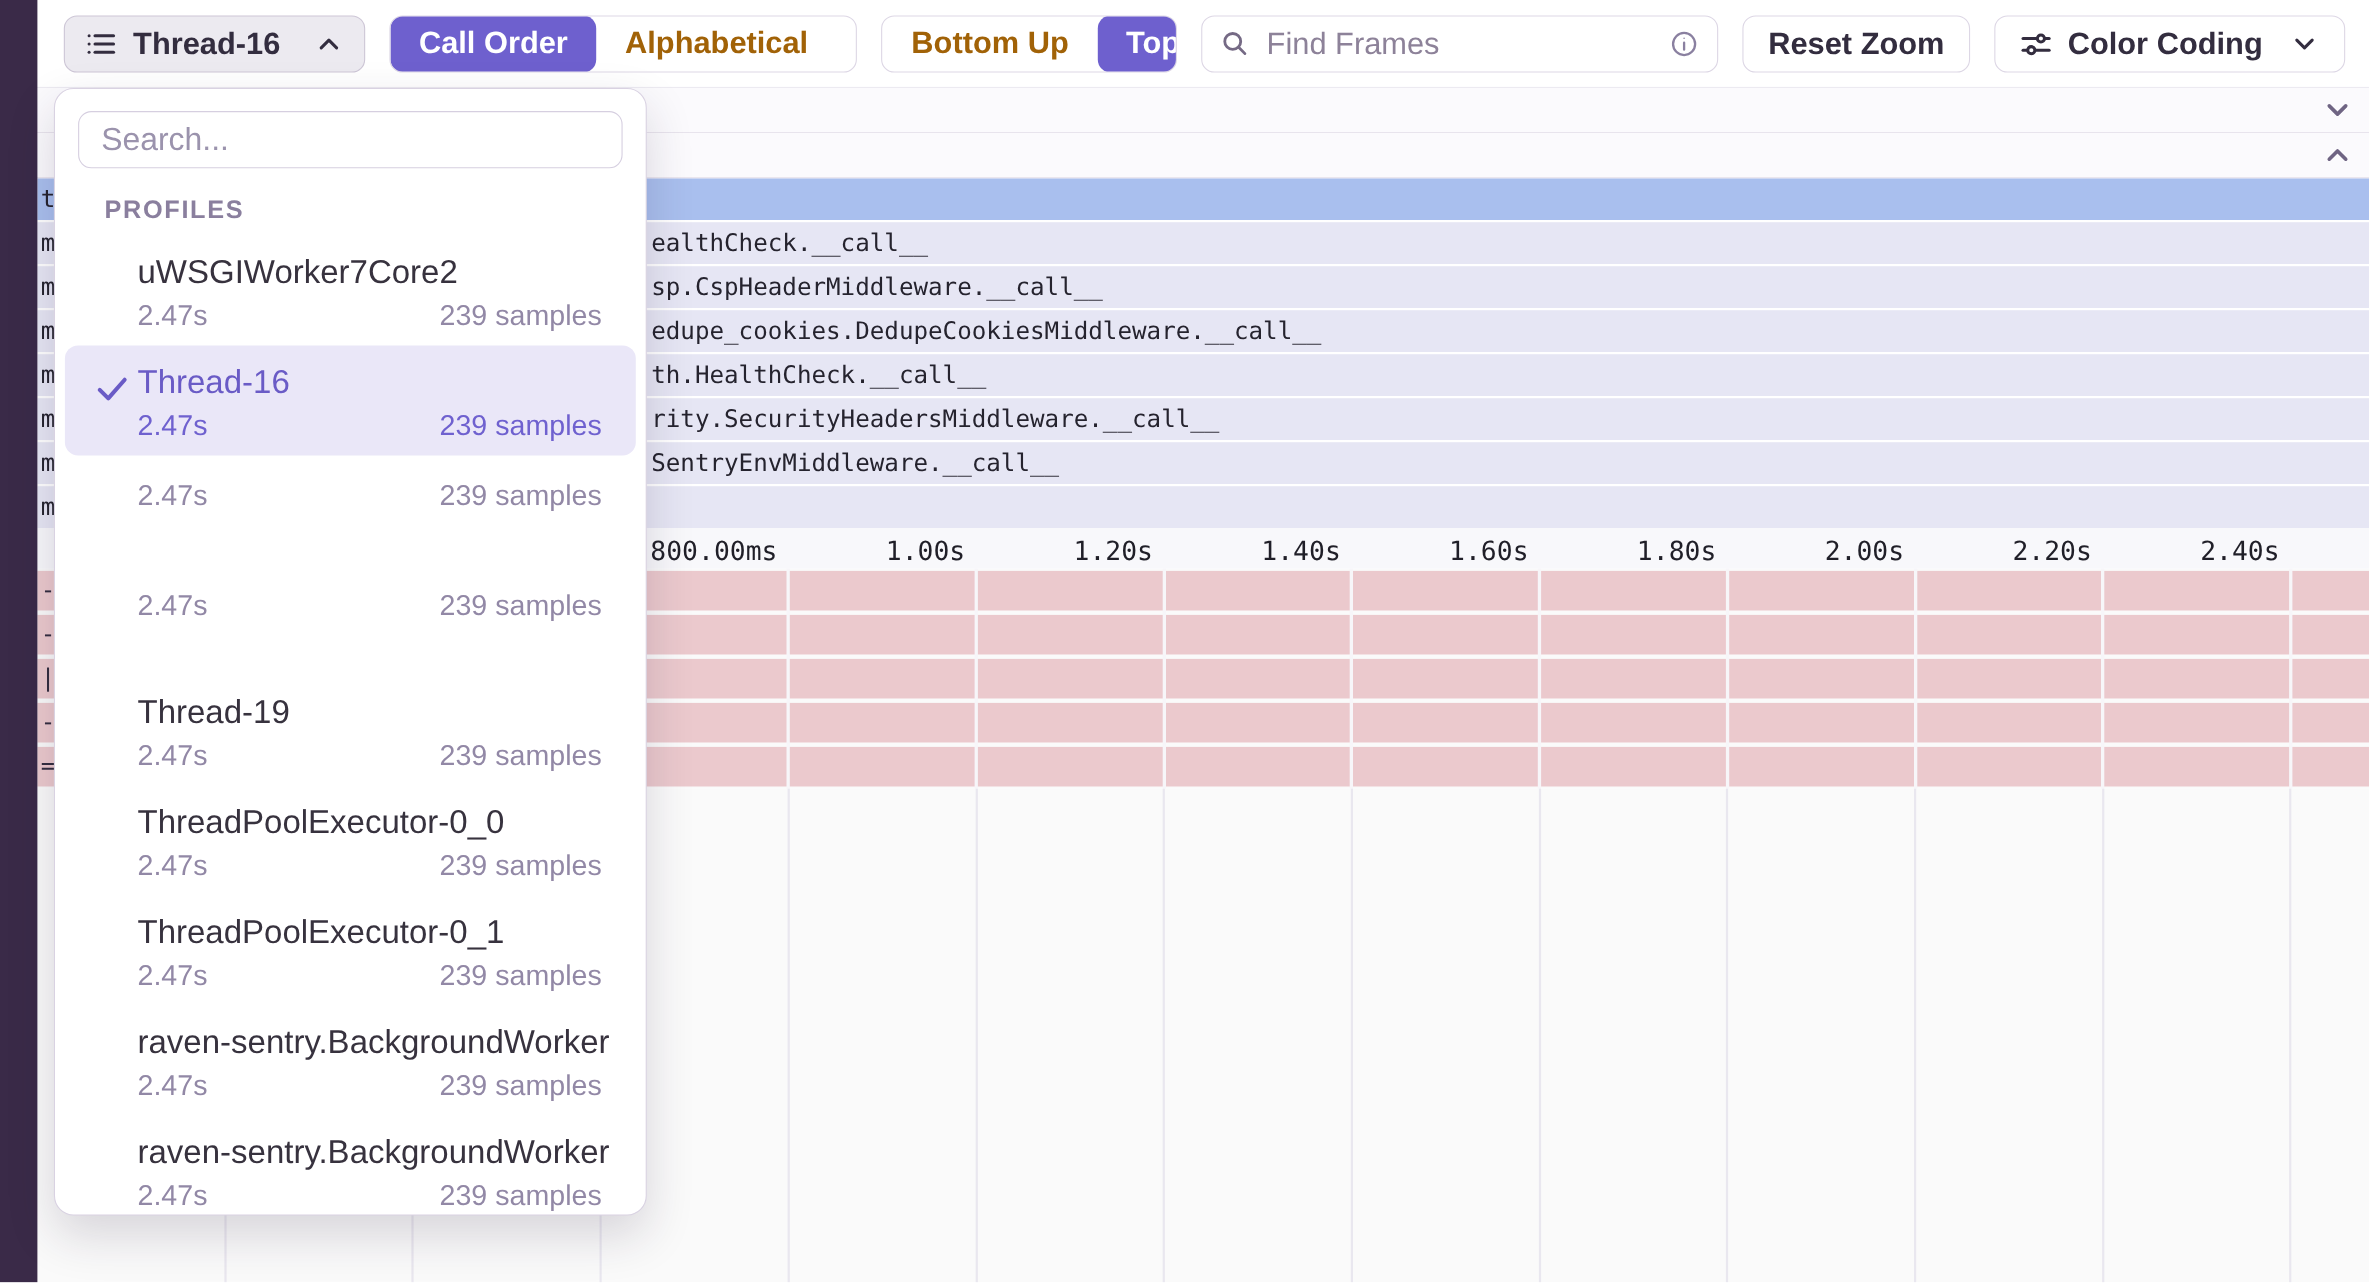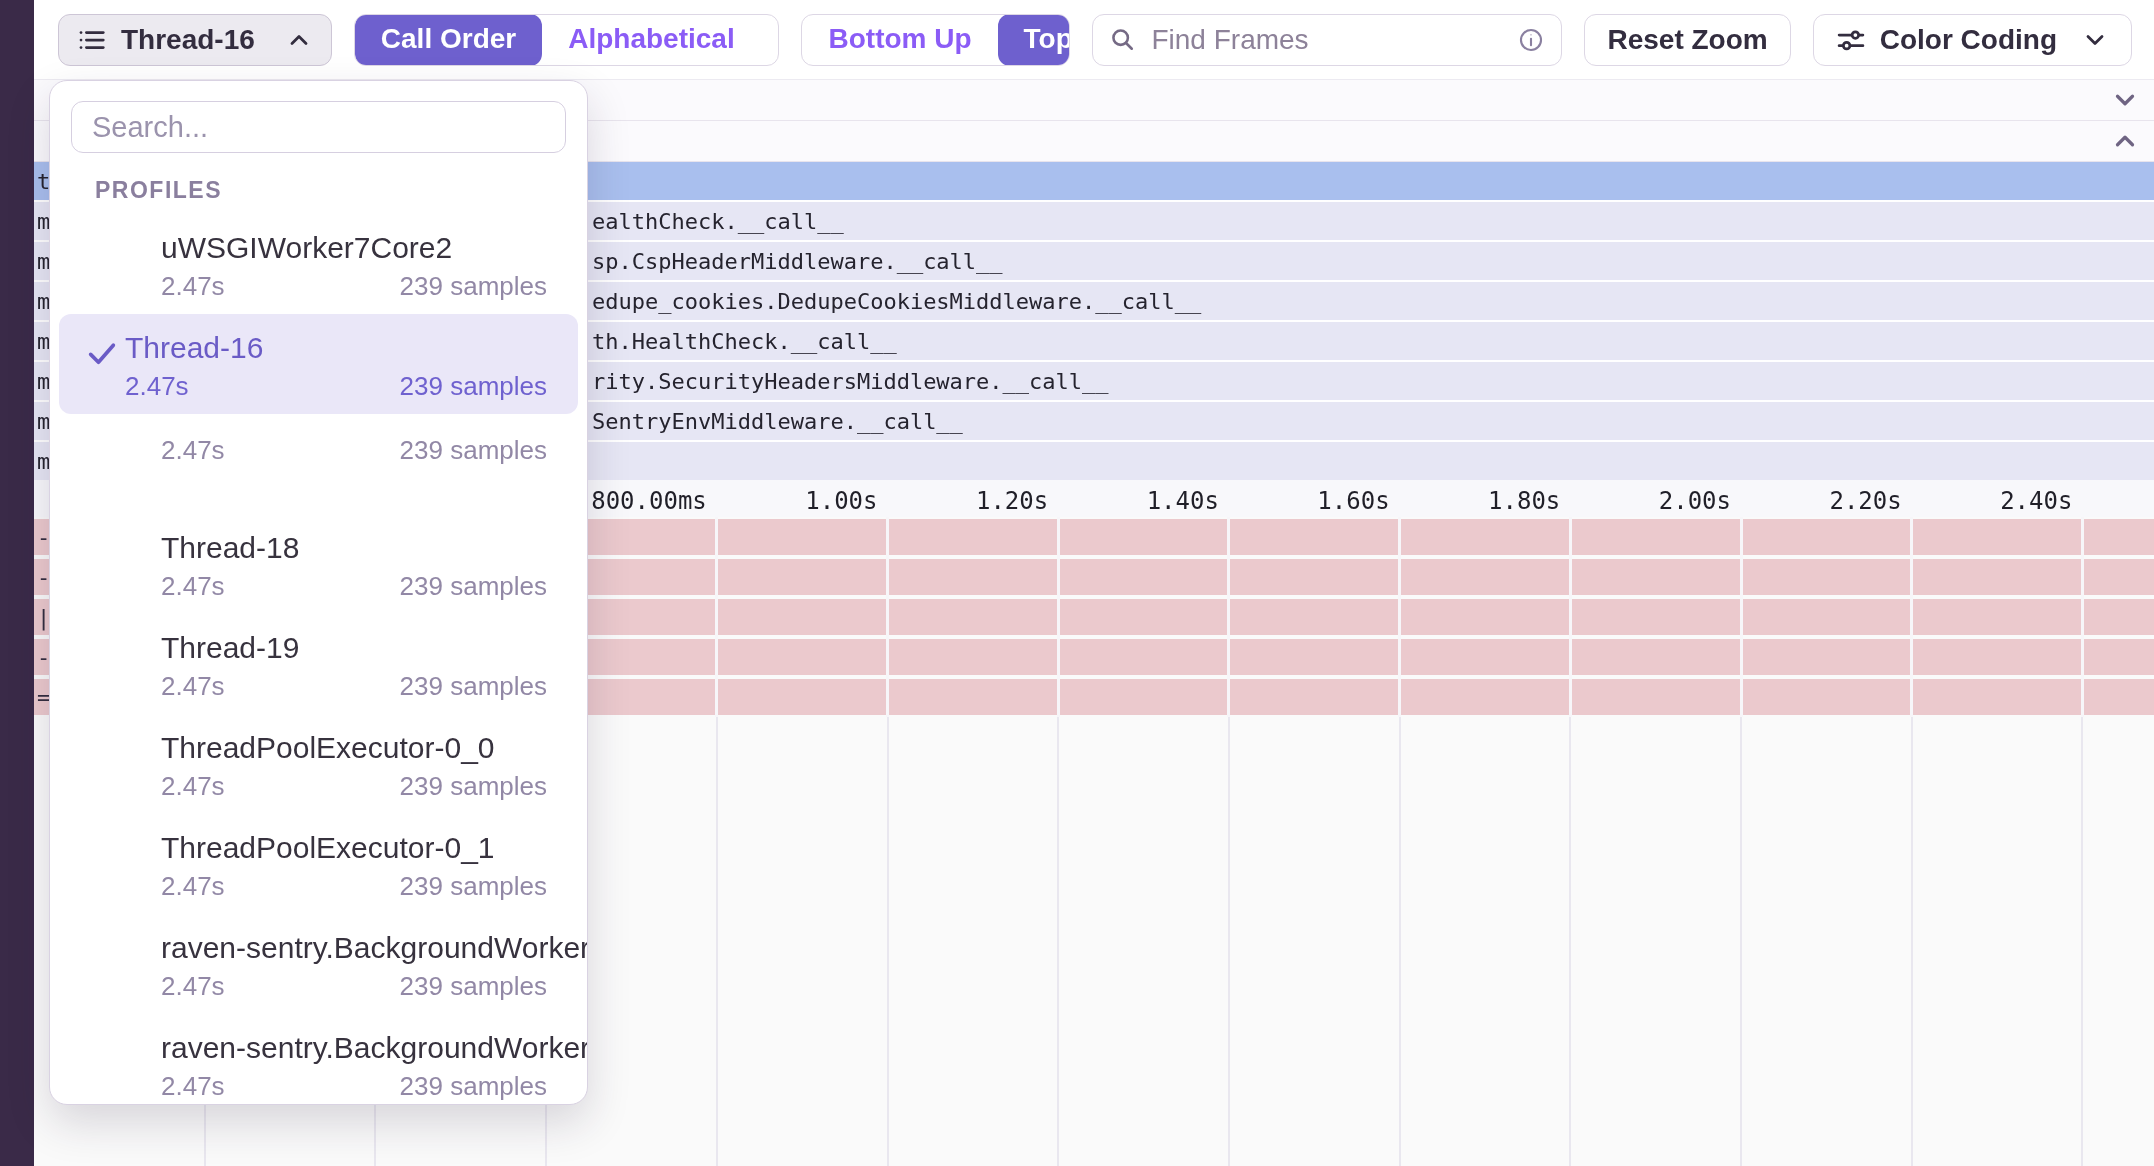--- a/index.html
+++ b/index.html
@@ -19,21 +19,21 @@
     background:#ffffff;border:1.5px solid #ddd7e5;border-radius:12px;
     font-weight:700;font-size:28px;color:#332d3f;white-space:nowrap;cursor:pointer;
   }
   .thread-btn{background:#eceaf0;border-color:#cdc6d6;padding:0 18px;}
   .segmented{
     display:flex;align-items:center;height:52px;background:#ffffff;
     border:1.5px solid #ddd7e5;border-radius:12px;overflow:hidden;
   }
   .seg{
     height:52px;line-height:50px;padding:0 26px;font-weight:700;font-size:28px;
-    color:#8b5cf6;white-space:nowrap;cursor:pointer;border-radius:12px;
+    color:#a16207;white-space:nowrap;cursor:pointer;border-radius:12px;
   }
   .seg.active{background:#6e60ce;color:#ffffff;}
   .seg-divider{width:2px;height:28px;background:#e3deea;}
   .find-frames{
     flex:1;max-width:470px;height:52px;display:flex;align-items:center;gap:12px;
     background:#ffffff;border:1.5px solid #ddd7e5;border-radius:12px;padding:0 16px;
   }
   .find-frames input{
     flex:1;border:none;outline:none;font-family:"Liberation Sans",sans-serif;
     font-size:28px;color:#4a4458;background:transparent;min-width:0;
@@ -84,21 +84,21 @@
   }
   .dd-search{
     display:block;width:495px;height:52px;margin:0 auto;padding:0 20px;
     border:1.5px solid #d6cfe0;border-radius:12px;outline:none;
     font-family:"Liberation Sans",sans-serif;font-size:29px;color:#4a4458;background:#ffffff;
   }
   .dd-search::placeholder{color:#9b93ad;}
   .dd-section{
     margin:24px 0 10px 45px;font-size:23px;font-weight:700;letter-spacing:1.5px;color:#8a7f9e;
   }
-  .dd-item{position:relative;height:100px;padding:16px 40px 0 75px;cursor:pointer;margin-left:36px;}
+  .dd-item{position:relative;height:100px;padding:16px 40px 0 75px;cursor:pointer;}
   .dd-item .check{position:absolute;left:26px;top:22px;display:none;}
   .dd-item.selected{margin:0 9px;padding-left:66px;padding-right:31px;background:#eae7f8;border-radius:12px;}
   .dd-item.selected .check{display:block;}
   .dd-name{font-size:30px;line-height:36px;color:#37323e;white-space:nowrap;}
   .dd-item.selected .dd-name{color:#6a5bc6;}
   .dd-sub{display:flex;justify-content:space-between;margin-top:5px;font-size:26px;line-height:30px;color:#9288a6;}
   .dd-item.selected .dd-sub{color:#6f61cf;}
 </style>
 </head>
 <body>
@@ -332,21 +332,20 @@
         <div class="dd-item">
 
           <div class="dd-sub">
             <span>2.47s</span>
             <span>239 samples</span>
           </div>
         </div>
 
         <div class="dd-item">
 
-          <div class="dd-name">Thread-18</div>
           <div class="dd-sub">
             <span>2.47s</span>
             <span>239 samples</span>
           </div>
         </div>
 
         <div class="dd-item">
 
           <div class="dd-name">Thread-19</div>
           <div class="dd-sub">

